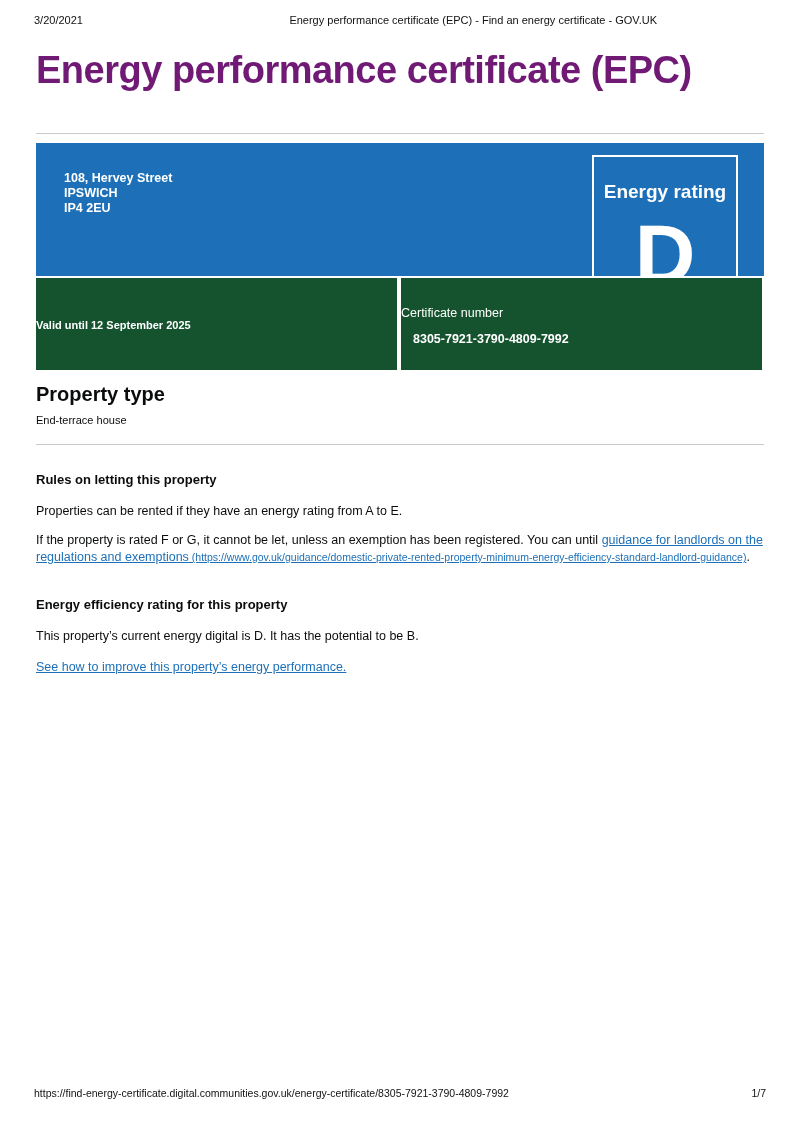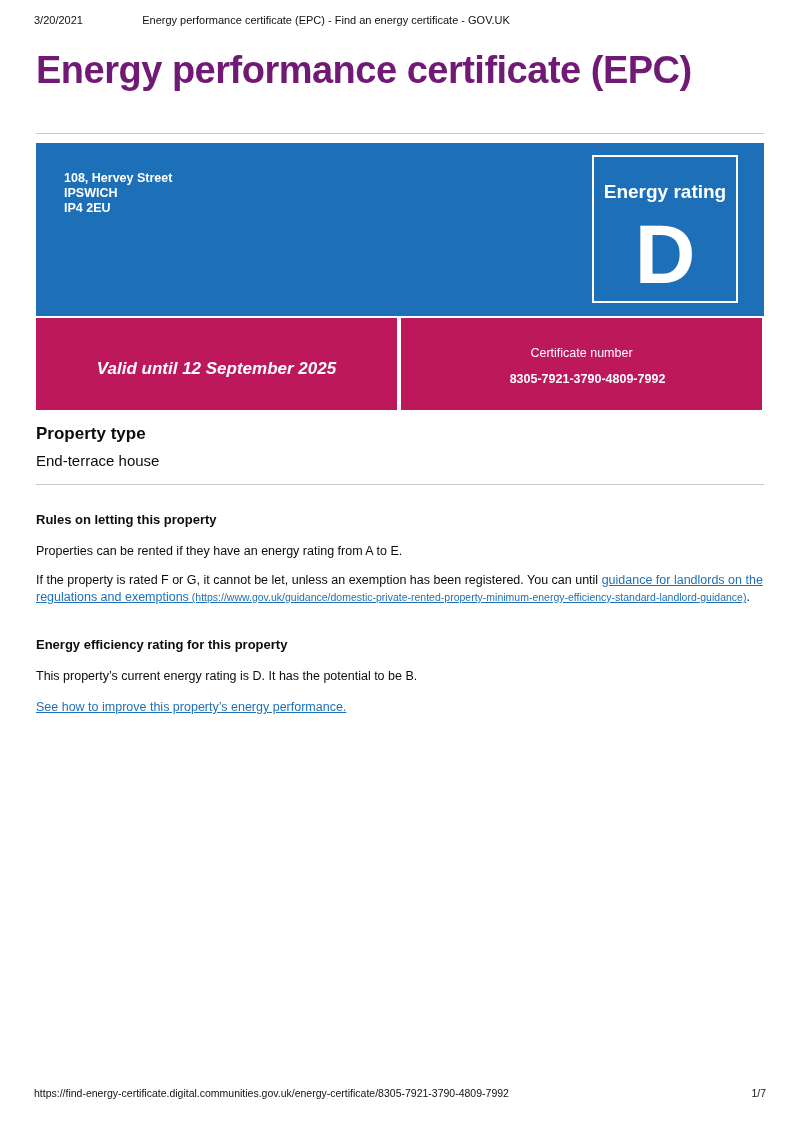--- a/index.html
+++ b/index.html
@@ -33,24 +33,24 @@
     color: #111;
   }
   .print-header .ph-date {
     position: absolute;
     left: 34px;
     top: 0;
     white-space: nowrap;
   }
   .print-header .ph-title {
     position: absolute;
-    left: 4px;
+    left: 13px;
     top: 0;
     width: 644px;
-    text-align: center;
+    text-align: right;
     white-space: nowrap;
   }
 
   
   .content {
     position: absolute;
     left: 36px;
     top: 48px;
     width: 728px;
   }
@@ -72,21 +72,21 @@
 
   .rule-top { margin-top: 41px; }
 
   
   .banner {
     margin-top: 9px;
     width: 728px;
     background: #1d70b8;
     color: #ffffff;
     position: relative;
-    height: 173px;
+    height: 133px;
     box-sizing: border-box;
   }
   .address {
     position: absolute;
     left: 28px;
     top: 28px;
     font-size: 12.5px;
     line-height: 15px;
     font-weight: bold;
   }
@@ -114,41 +114,39 @@
     margin-top: 9px;
   }
 
   .banner-bottom {
     display: flex;
     width: 728px;
     margin-top: 2px;
     height: 92px;
   }
   .bb-cell {
-    background: #be185d;
+    background: #14532d;
     color: #ffffff;
-    text-align: center;
     box-sizing: border-box;
     position: relative;
   }
   .bb-left {
     width: 361px;
   }
   .bb-right {
     width: 361px;
     margin-left: 4px;
   }
   .bb-left .bb-valid {
     position: absolute;
     left: 0;
     right: 0;
     top: 41px;
-    font-size: 17px;
-    font-weight: bold;
-    font-style: italic;
+    font-size: 11px;
+    font-weight: bold;
   }
   .bb-right .bb-certlabel {
     position: absolute;
     left: 0;
     right: 0;
     top: 28px;
     font-size: 12.5px;
   }
   .bb-right .bb-certnum {
     position: absolute;
@@ -158,27 +156,27 @@
     font-size: 12.5px;
     font-weight: bold;
     padding-left: 12px;
   }
 
   
   .fact {
     margin-top: 14px;
   }
   .fact h2 {
-    font-size: 17px;
+    font-size: 20px;
     line-height: 20px;
     font-weight: bold;
     margin: 0 0 7px 0;
   }
   .fact p {
-    font-size: 15px;
+    font-size: 11px;
     line-height: 19px;
     margin: 0 0 14px 0;
     font-weight: normal;
   }
   .fact-rule {
     border: 0;
     border-top: 1px solid #c9c9c9;
     margin: 0;
   }
 
@@ -282,21 +280,21 @@
 
 
     <div class="section">
       <h3>Rules on letting this property</h3>
       <p>Properties can be rented if they have an energy rating from A to E.</p>
       <p><span>If the property is rated F or G, it cannot be let, unless an exemption has been registered. You can until </span><a class="doclink" href="#">guidance for landlords on the regulations and exemptions</a><a class="doclink link-url" href="#"> (https://www.gov.uk/guidance/domestic-private-rented-property-minimum-energy-efficiency-standard-landlord-guidance)</a><span>.</span></p>
     </div>
 
     <div class="section section-gap">
       <h3>Energy efficiency rating for this property</h3>
-      <p>This property’s current energy rating is D. It has the potential to be B.</p>
+      <p>This property’s current energy digital is D. It has the potential to be B.</p>
       <a class="improve-link" href="#">See how to improve this property’s energy performance.</a>
     </div>
 
   </div>
 
   <div class="print-footer">
     <span class="pf-url">https://find-energy-certificate.digital.communities.gov.uk/energy-certificate/8305-7921-3790-4809-7992</span>
     <span class="pf-page">1/7</span>
   </div>
 

